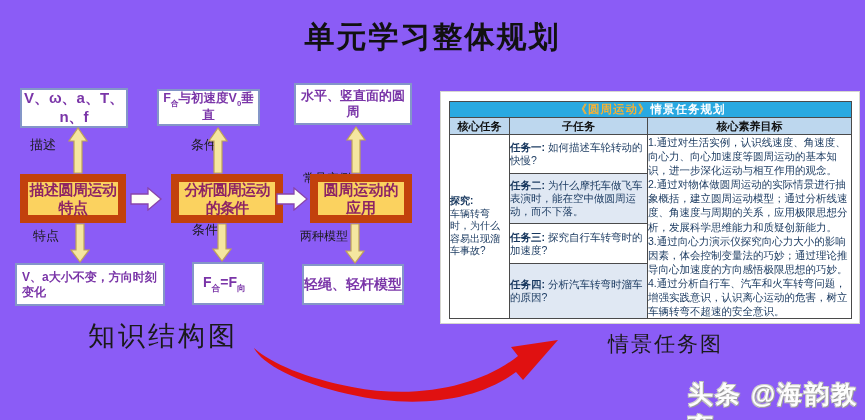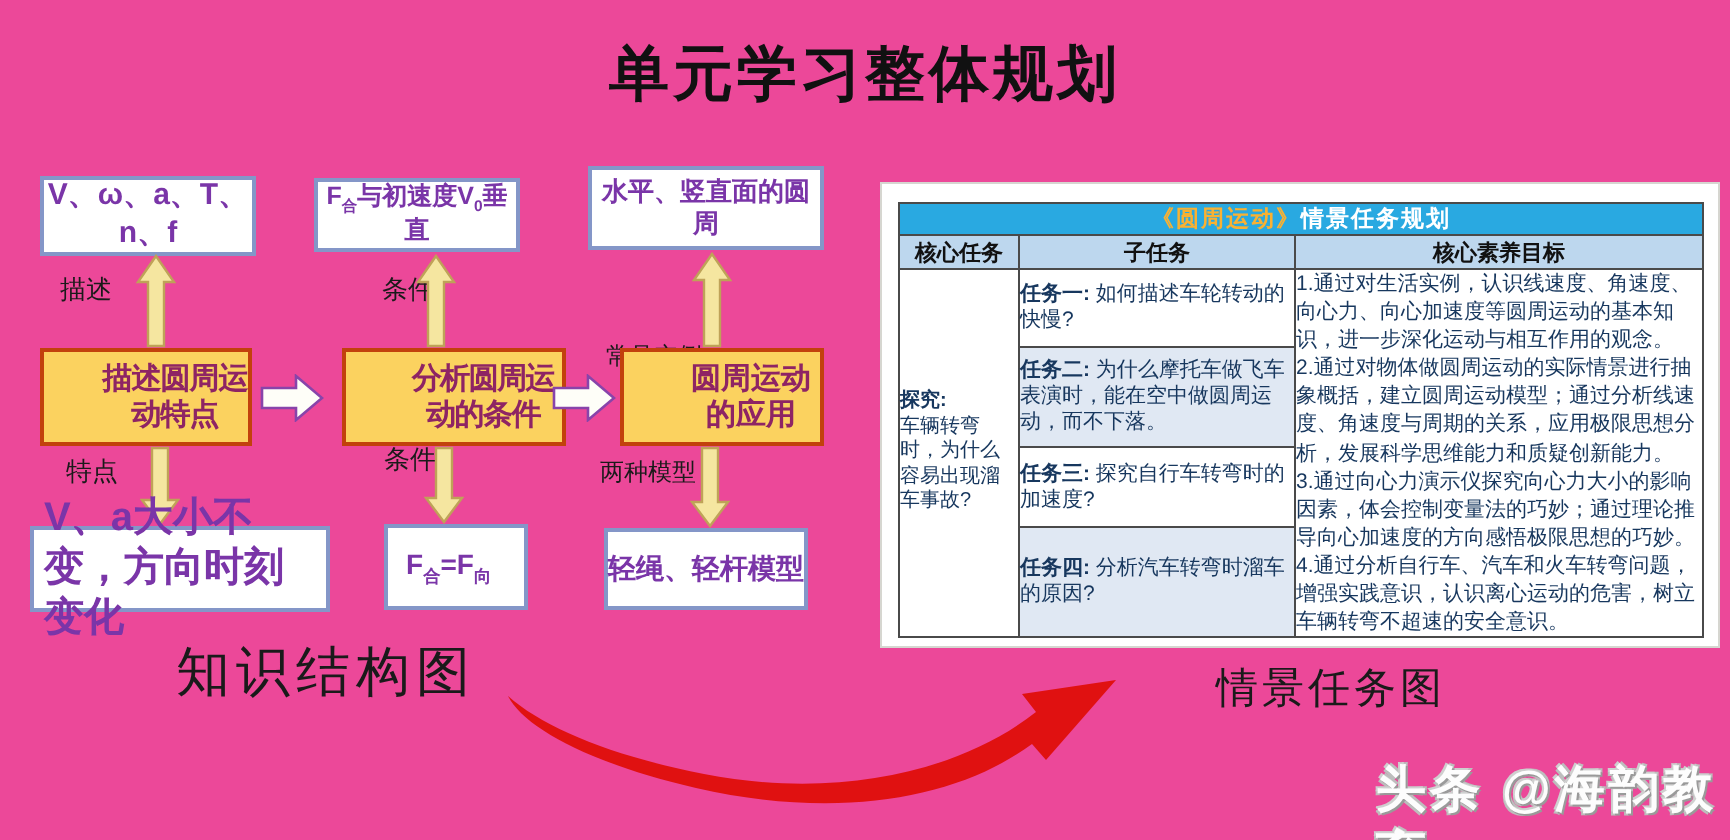--- a/index.html
+++ b/index.html
@@ -1,36 +1,36 @@
 <!DOCTYPE html>
 <html><head>
 <meta charset="utf-8">
 <style>
   html,body{margin:0;padding:0;}
   #canvas{
     position:relative;width:865px;height:420px;overflow:hidden;
-    background:#ec4899;
+    background:#8b5cf6;
     font-family:"Liberation Sans","DejaVu Sans",sans-serif;
     color:#1a1a1a;
   }
   
   .page-title{
     position:absolute;left:0;top:17px;width:865px;text-align:center;
     font-size:30px;font-weight:bold;color:#111;letter-spacing:2px;
   }
   
   .wbox{
     position:absolute;background:#fff;border:2px solid #8496C8;
     color:#7A35A8;display:flex;align-items:center;justify-content:center;
     text-align:center;box-sizing:border-box;font-weight:600;line-height:1.25;
   }
   .obox{
-    position:absolute;background:#FBD25F;border:2px solid #c2410c;
+    position:absolute;background:#FBD25F;border:8px solid #c2410c;
     color:#8E2464;display:flex;align-items:center;justify-content:center;
-    text-align:center;box-sizing:border-box;font-weight:bold;line-height:1.2;padding-left:29px;
+    text-align:center;box-sizing:border-box;font-weight:bold;line-height:1.2;
   }
   .edge-label{position:absolute;font-size:13px;color:#1a1a1a;}
   sub{font-size:0.62em;}
   .arrow-svg{position:absolute;}
   
   .caption-left{position:absolute;left:88px;top:318px;font-size:27px;color:#1a1a1a;letter-spacing:3px;}
   .caption-right{position:absolute;left:608px;top:330px;font-size:21px;color:#1a1a1a;letter-spacing:2px;}
   
   .watermark{
     position:absolute;left:688px;top:378px;font-size:25px;font-weight:bold;
@@ -128,21 +128,21 @@
     </svg>
     <span class="edge-label" style="left:192px;top:221px;">条件</span>
     <svg class="arrow-svg" style="left:211px;top:223px;" width="22" height="39">
       <polygon points="11,38 2,26 7,26 7,1 15,1 15,26 20,26" fill="#F5E6A0" stroke="#BFA258" stroke-width="1.2"></polygon>
     </svg>
     <span class="edge-label" style="left:300px;top:228px;font-size:12px;">两种模型</span>
     <svg class="arrow-svg" style="left:344px;top:223px;" width="22" height="41">
       <polygon points="11,40 2,28 7,28 7,1 15,1 15,28 20,28" fill="#F5E6A0" stroke="#BFA258" stroke-width="1.2"></polygon>
     </svg>
 
-    <div class="wbox" style="left:15px;top:263px;width:150px;height:43px;font-size:20px;justify-content:flex-start;text-align:left;padding:2px 5px;">
+    <div class="wbox" style="left:15px;top:263px;width:150px;height:43px;font-size:12px;justify-content:flex-start;text-align:left;padding:2px 5px;">
       <span>V、a大小不变，方向时刻变化</span>
     </div>
     <div class="wbox" style="left:192px;top:262px;width:72px;height:43px;font-size:14px;justify-content:flex-start;padding-left:9px;">
       <span><span>F</span><sub>合</sub><span>=F</span><sub>向</sub></span>
     </div>
     <div class="wbox" style="left:302px;top:264px;width:102px;height:41px;font-size:14px;">
       <span>轻绳、轻杆模型</span>
     </div>
 
     <div class="caption-left">知识结构图</div>

